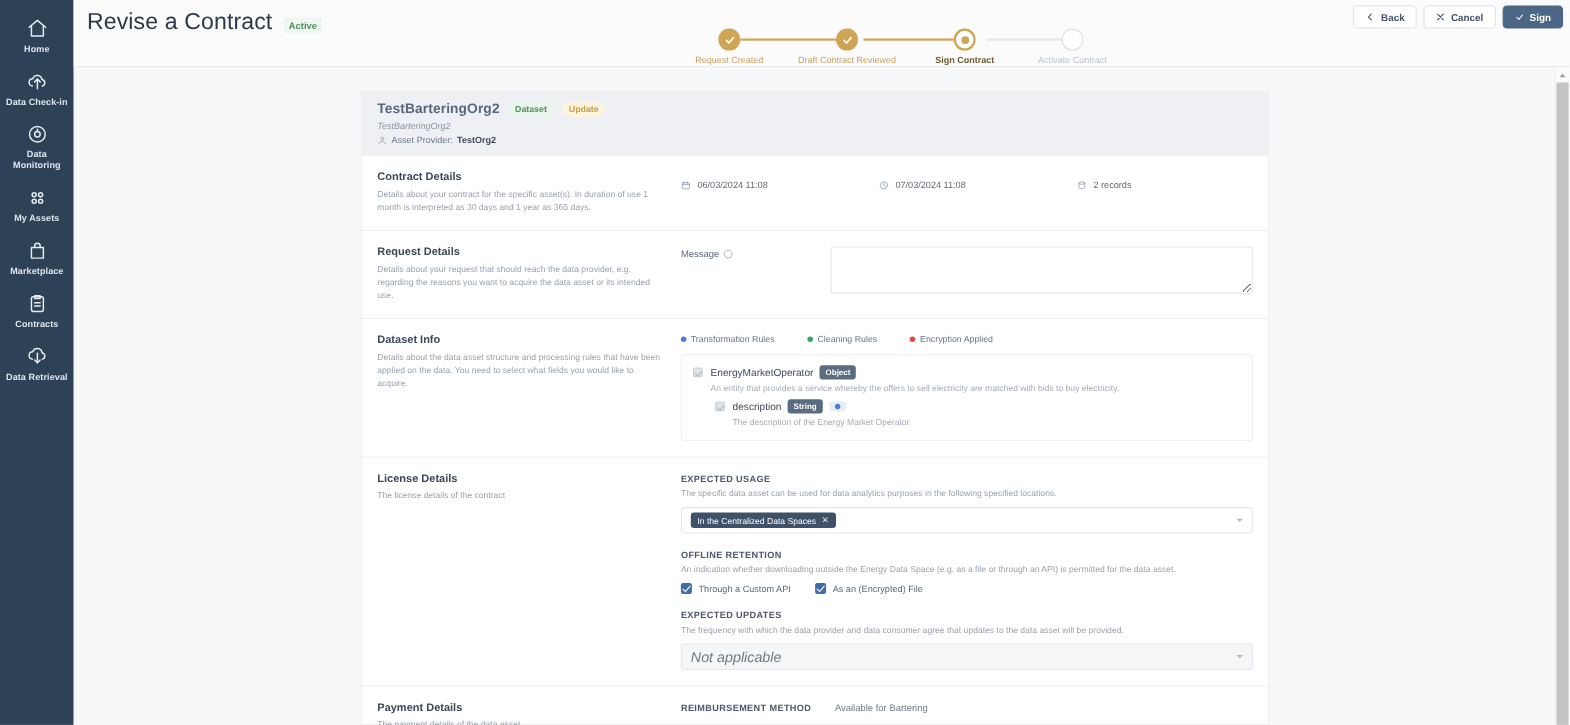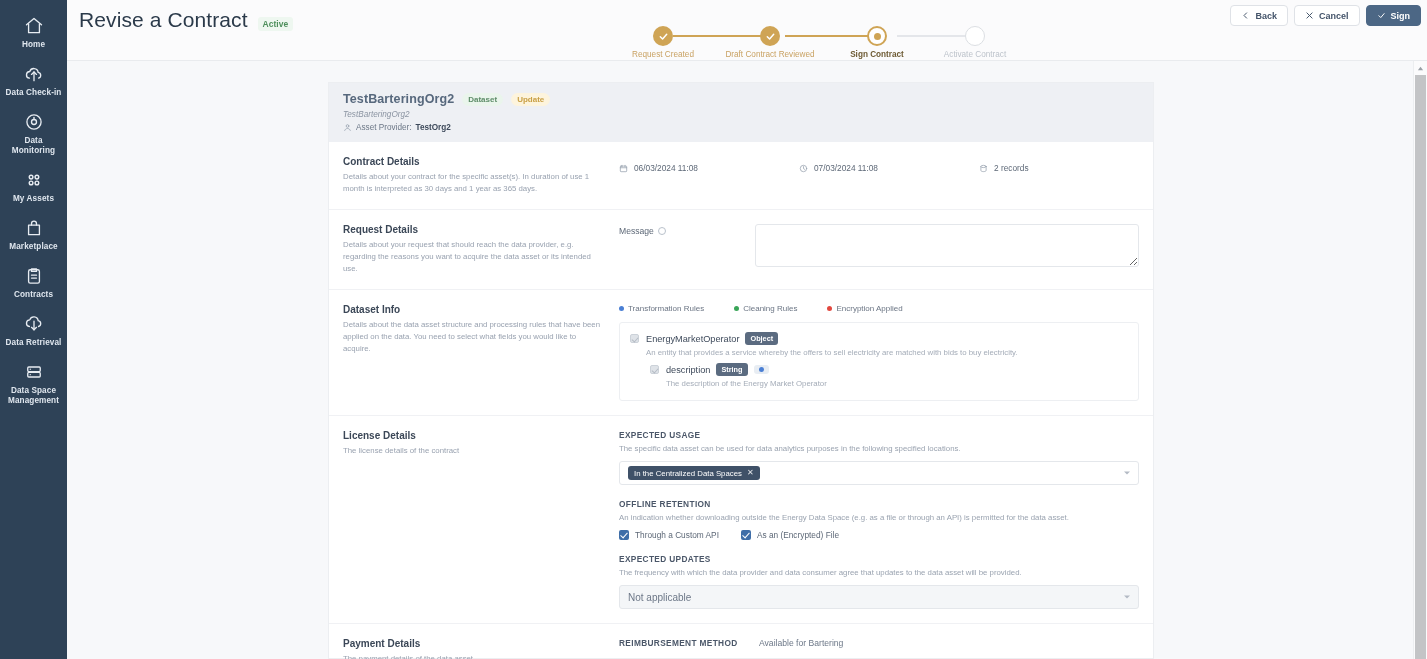--- a/index.html
+++ b/index.html
@@ -191,21 +191,21 @@
     font-size: 8.3px; font-weight: 700; color: #4b5769;
     letter-spacing: .35px; margin-bottom: 3px;
   }
   .field-hint { font-size: 7.8px; color: #9aa3b0; margin-bottom: 7px; line-height: 11px; }
   .select-box {
     border: 1px solid #e4e7eb; border-radius: 3px;
     height: 24px; display: flex; align-items: center;
     padding: 0 8px; background: #fff; position: relative;
   }
   .select-box.disabled { background: #f4f6f8; }
-  .select-val { font-size: 10px; color: #6d7888; }
+  .select-val { font-size: 13px; color: #6d7888; font-style: italic; }
   .tag {
     display: inline-flex; align-items: center; gap: 5px;
     background: #3f5168; color: #ffffff;
     font-size: 7.8px; padding: 2.5px 6px; border-radius: 3px;
   }
   .tag-x { font-size: 8px; line-height: 1; opacity: .85; cursor: pointer; }
   .caret {
     position: absolute; right: 8px; top: 50%; transform: translateY(-50%);
     width: 0; height: 0; border-left: 3px solid transparent;
     border-right: 3px solid transparent; border-top: 3.5px solid #b3bac4;
@@ -314,30 +314,20 @@
       <span class="nav-icon">
         <svg viewBox="0 0 24 24" fill="none" stroke="currentColor" stroke-width="1.6" stroke-linecap="round" stroke-linejoin="round">
             <path d="M6.5 15a4 4 0 0 1 .4-7.97 5.2 5.2 0 0 1 10.1.97A3.6 3.6 0 0 1 17.5 15"></path>
             <path d="M12 8.5V19"></path>
             <path d="M9 16l3 3 3-3"></path>
           </svg>
       </span>
       <span class="nav-label">Data Retrieval</span>
     </div>
 
-    <div class="nav-item">
-      <span class="nav-icon">
-        <svg viewBox="0 0 24 24" fill="none" stroke="currentColor" stroke-width="1.6" stroke-linecap="round" stroke-linejoin="round">
-            <rect x="4.5" y="6" width="15" height="5.5" rx="1.2"></rect>
-            <rect x="4.5" y="12.5" width="15" height="5.5" rx="1.2"></rect>
-            <path d="M7.5 8.7h.01M7.5 15.2h.01"></path>
-          </svg>
-      </span>
-      <span class="nav-label">Data Space Management</span>
-    </div>
 
   </nav>
 
   <div class="main">
 
     <div class="topbar">
 
       <div class="title-wrap">
         <span class="page-title">Revise a Contract</span>
         <span class="status-badge">Active</span>

